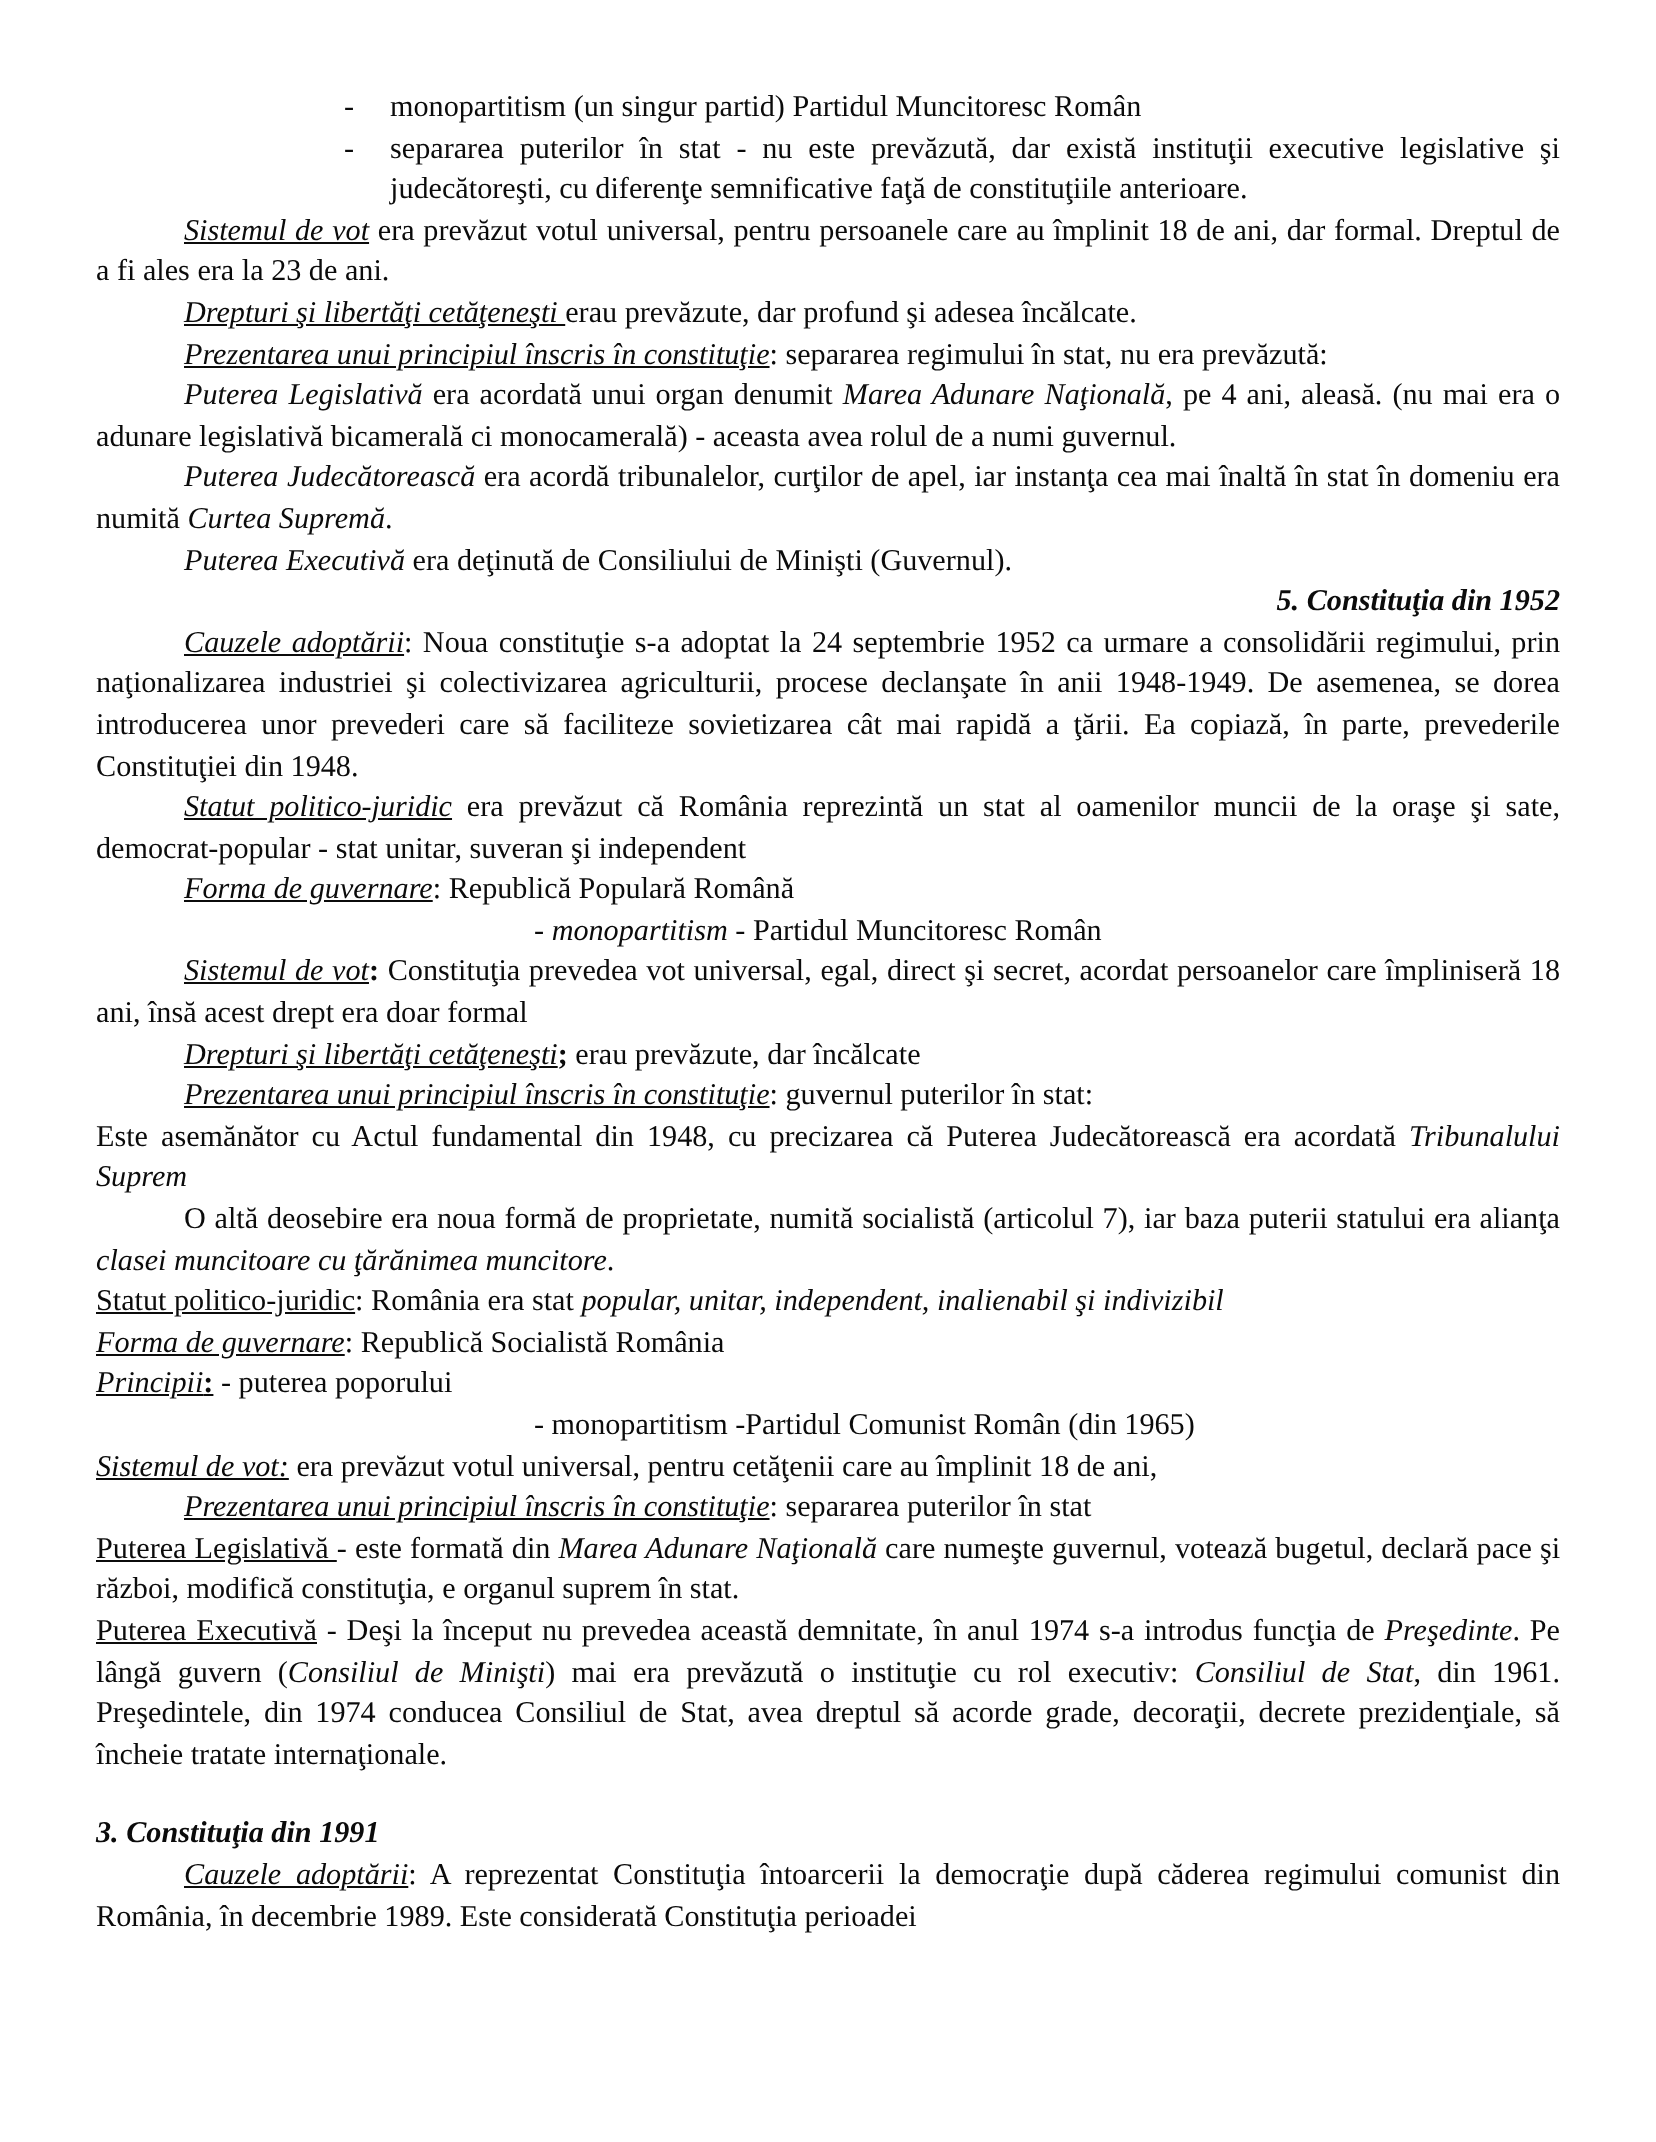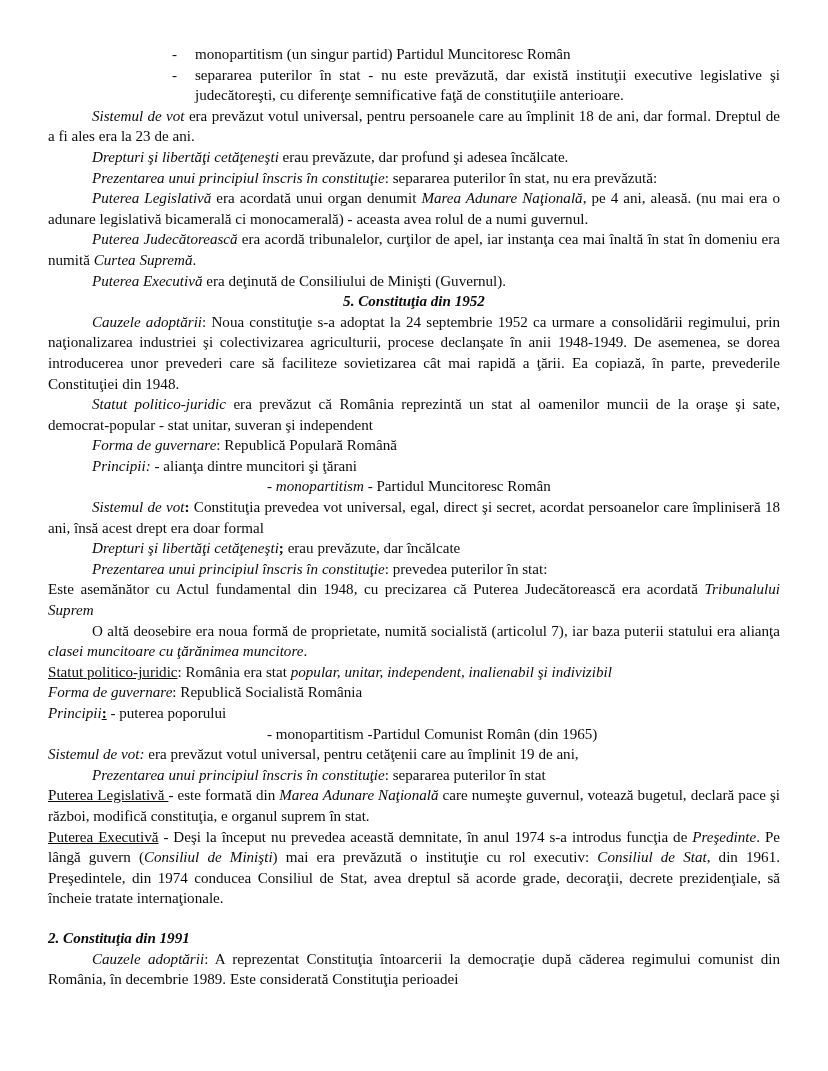--- a/index.html
+++ b/index.html
@@ -35,21 +35,21 @@
     padding: 0;
     text-align: justify;
   }
   .para {
     text-indent: 44px;
   }
   .para-flush {
     text-indent: 0;
   }
   .heading {
-    text-align: center;
+    text-align: right;
     font-weight: bold;
     font-style: italic;
     text-indent: 0;
   }
   .heading-left {
     text-align: left;
     font-weight: bold;
     font-style: italic;
     text-indent: 0;
   }
@@ -65,21 +65,21 @@
     text-align: justify;
     text-indent: 0;
   }
   .bullets li .dash {
     position: absolute;
     left: 124px;
     top: 0;
   }
   .it { font-style: italic; }
   .u  { text-decoration: underline; }
-  .iu { font-style: italic; }
+  .iu { font-style: italic; text-decoration: underline; }
   .b  { font-weight: bold; }
   .sub-indent {
     text-indent: 0;
     padding-left: 219px;
   }
   .spacer-gap { height: 19px; }
 </style>
 </head>
 <body>
 
@@ -88,69 +88,68 @@
 
     <ul class="bullets">
       <li><span class="dash">-</span><span>monopartitism (un singur partid) Partidul Muncitoresc Român</span></li>
       <li><span class="dash">-</span><span>separarea puterilor în stat - nu este prevăzută, dar există instituţii executive legislative şi judecătoreşti, cu diferenţe semnificative faţă de constituţiile anterioare.</span></li>
     </ul>
 
     <p class="para"><span class="iu">Sistemul de vot</span><span> era prevăzut votul universal, pentru persoanele care au împlinit 18 de ani,  dar formal. Dreptul de a fi ales era la 23 de ani.</span></p>
 
     <p class="para"><span class="iu">Drepturi şi libertăţi cetăţeneşti </span><span>erau prevăzute, dar profund şi adesea încălcate.</span></p>
 
-    <p class="para"><span class="iu">Prezentarea unui principiul înscris în constituţie</span><span>: separarea puterilor în stat, nu era prevăzută:</span></p>
+    <p class="para"><span class="iu">Prezentarea unui principiul înscris în constituţie</span><span>: separarea regimului în stat, nu era prevăzută:</span></p>
 
     <p class="para"><span class="it">Puterea Legislativă</span><span> era acordată unui organ denumit </span><span class="it">Marea Adunare Naţională</span><span>, pe 4 ani, aleasă. (nu mai era o adunare legislativă bicamerală ci monocamerală) - aceasta avea rolul de a numi guvernul.</span></p>
 
     <p class="para"><span class="it">Puterea Judecătorească</span><span> era acordă tribunalelor, curţilor de apel, iar instanţa cea mai înaltă în stat în domeniu era numită </span><span class="it">Curtea Supremă</span><span>.</span></p>
 
     <p class="para"><span class="it">Puterea Executivă</span><span> era deţinută de Consiliului de Minişti (Guvernul).</span></p>
 
     <p class="heading">5. Constituţia din 1952</p>
 
     <p class="para"><span class="iu">Cauzele adoptării</span><span>: Noua constituţie s-a adoptat la 24 septembrie 1952 ca urmare a consolidării regimului, prin naţionalizarea industriei şi colectivizarea agriculturii, procese declanşate în anii 1948-1949. De asemenea, se dorea introducerea unor prevederi care să faciliteze sovietizarea cât mai rapidă a ţării. Ea copiază, în parte, prevederile Constituţiei din 1948.</span></p>
 
     <p class="para"><span class="iu">Statut politico-juridic</span><span> era prevăzut că România reprezintă un stat al oamenilor muncii de la oraşe şi sate, democrat-popular - stat unitar, suveran şi independent</span></p>
 
     <p class="para"><span class="iu">Forma de guvernare</span><span>: Republică Populară Română</span></p>
 
-    <p class="para"><span class="iu">Principii:</span><span>  - alianţa dintre muncitori şi ţărani</span></p>
 
     <p class="sub-indent"><span>- </span><span class="it">monopartitism</span><span> - Partidul Muncitoresc Român</span></p>
 
     <p class="para"><span class="iu">Sistemul de vot</span><span class="b">:</span><span> Constituţia prevedea vot universal, egal, direct şi secret, acordat persoanelor care împliniseră 18 ani, însă acest drept era doar formal</span></p>
 
     <p class="para"><span class="iu">Drepturi şi libertăţi cetăţeneşti</span><span class="b">;</span><span> erau prevăzute, dar încălcate</span></p>
 
-    <p class="para"><span class="iu">Prezentarea unui principiul înscris în constituţie</span><span>: prevedea puterilor în stat:</span></p>
+    <p class="para"><span class="iu">Prezentarea unui principiul înscris în constituţie</span><span>: guvernul puterilor în stat:</span></p>
 
     <p class="para-flush"><span>Este asemănător cu Actul fundamental din 1948, cu precizarea că Puterea Judecătorească era acordată </span><span class="it">Tribunalului Suprem</span></p>
 
     <p class="para"><span>O altă deosebire era noua formă de proprietate, numită socialistă (articolul 7), iar baza puterii statului era alianţa </span><span class="it">clasei muncitoare cu ţărănimea muncitore</span><span>.</span></p>
 
 
     <p class="para-flush"><span class="u">Statut politico-juridic</span><span>: România era stat </span><span class="it">popular, unitar, independent, inalienabil şi indivizibil</span></p>
 
     <p class="para-flush"><span class="iu">Forma de guvernare</span><span>: Republică Socialistă România</span></p>
 
     <p class="para-flush"><span class="iu">Principii</span><span class="b u">:</span><span>  - puterea poporului</span></p>
 
     <p class="sub-indent"><span>- monopartitism -Partidul Comunist Român (din 1965)</span></p>
 
-    <p class="para-flush"><span class="iu">Sistemul de vot:</span><span> era prevăzut votul universal, pentru cetăţenii care au împlinit 19 de ani,</span></p>
+    <p class="para-flush"><span class="iu">Sistemul de vot:</span><span> era prevăzut votul universal, pentru cetăţenii care au împlinit 18 de ani,</span></p>
 
 
     <p class="para"><span class="iu">Prezentarea unui principiul înscris în constituţie</span><span>: separarea puterilor în stat</span></p>
 
     <p class="para-flush"><span class="u">Puterea Legislativă </span><span>-  este formată din </span><span class="it">Marea Adunare Naţională</span><span> care numeşte guvernul, votează bugetul, declară pace şi război, modifică constituţia, e organul suprem în stat.</span></p>
 
     <p class="para-flush"><span class="u">Puterea Executivă</span><span> - Deşi la început nu prevedea această demnitate, în anul 1974 s-a introdus funcţia de </span><span class="it">Preşedinte</span><span>. Pe lângă guvern (</span><span class="it">Consiliul de Minişti</span><span>)  mai era prevăzută o instituţie cu rol executiv: </span><span class="it">Consiliul de Stat</span><span>, din 1961. Preşedintele, din 1974 conducea Consiliul de Stat, avea dreptul să acorde grade, decoraţii, decrete prezidenţiale, să încheie tratate internaţionale.</span></p>
 
 
     <div class="spacer-gap"></div>
 
-    <p class="heading-left">2. Constituţia din 1991</p>
+    <p class="heading-left">3. Constituţia din 1991</p>
 
     <p class="para"><span class="iu">Cauzele adoptării</span><span>: A reprezentat Constituţia întoarcerii la democraţie după căderea regimului comunist din România, în decembrie 1989. Este considerată Constituţia perioadei </span></p>
 
   </div>
 </div>
 
 </body></html>

